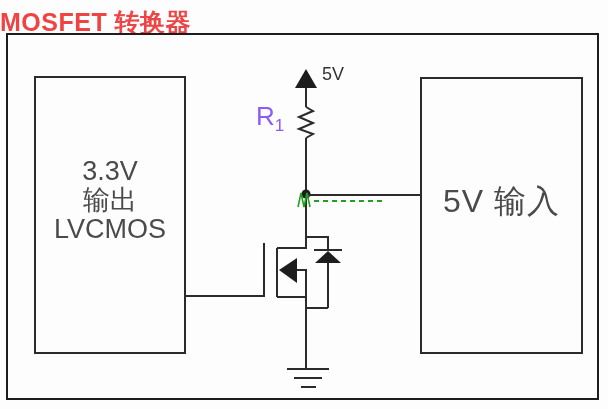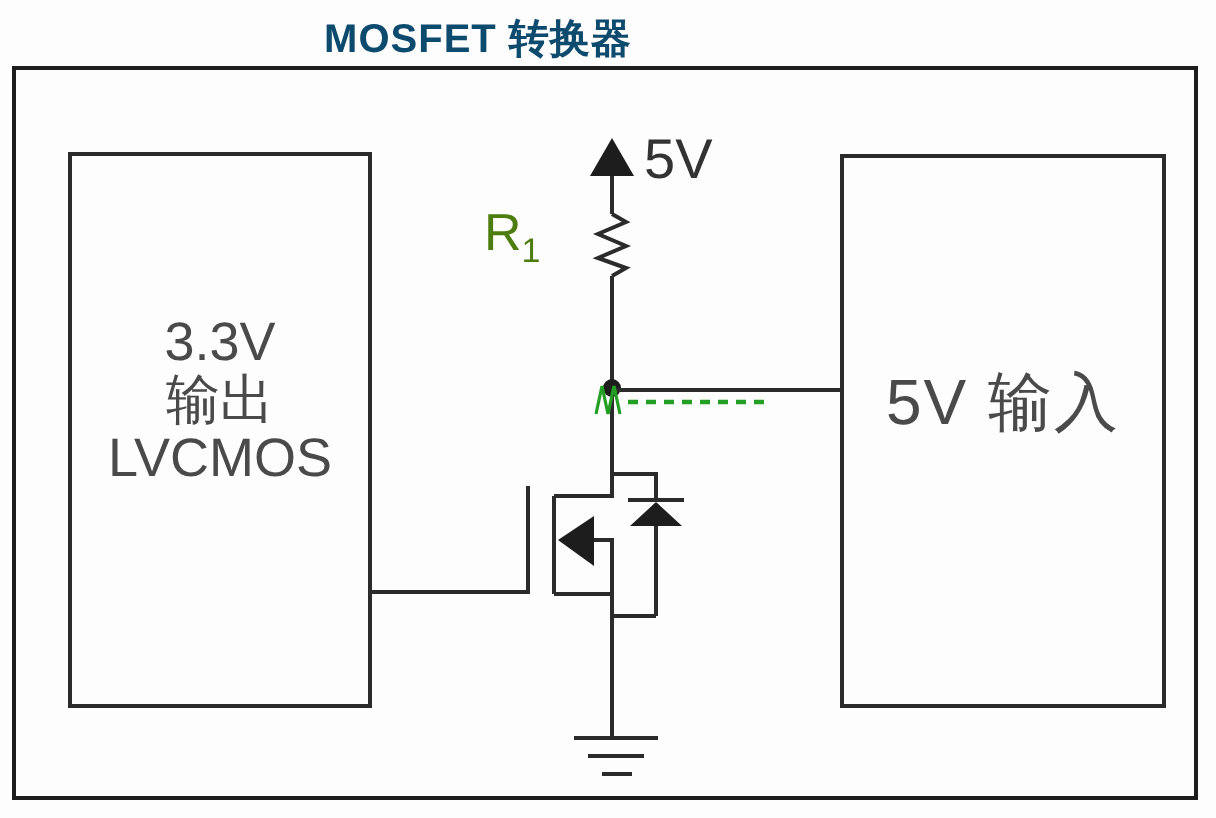--- a/index.html
+++ b/index.html
@@ -13,24 +13,23 @@
     height: 409px;
     background: #fdfdfd;
     font-family: "Liberation Sans", "DejaVu Sans", sans-serif;
     overflow: hidden;
   }
   .diagram-title {
     position: absolute;
     left: 0;
     top: 6px;
     width: 478px;
-    text-align: center;
-    font-size: 20px;
+    font-size: 25px;
     font-weight: bold;
-    color: #0c4a6e;
+    color: #ef4444;
     letter-spacing: 0.5px;
     white-space: nowrap;
   }
   .outer-border {
     position: absolute;
     left: 6px;
     top: 33px;
     width: 593px;
     height: 367px;
     border: 2px solid #1d1d1d;
@@ -71,30 +70,30 @@
   }
   .box-right .box-label {
     top: 106px;
     font-size: 32px;
     letter-spacing: 1px;
   }
   .supply-label {
     position: absolute;
     left: 322px;
     top: 64px;
-    font-size: 28px;
+    font-size: 18px;
     color: #333333;
     white-space: nowrap;
   }
   .resistor-label {
     position: absolute;
-    left: 242px;
+    left: 256px;
     top: 101px;
     font-size: 26px;
-    color: #4d7c0f;
+    color: #8b5cf6;
     white-space: nowrap;
   }
   .resistor-label sub {
     font-size: 17px;
     line-height: 0;
   }
   svg.circuit {
     position: absolute;
     left: 0;
     top: 0;

